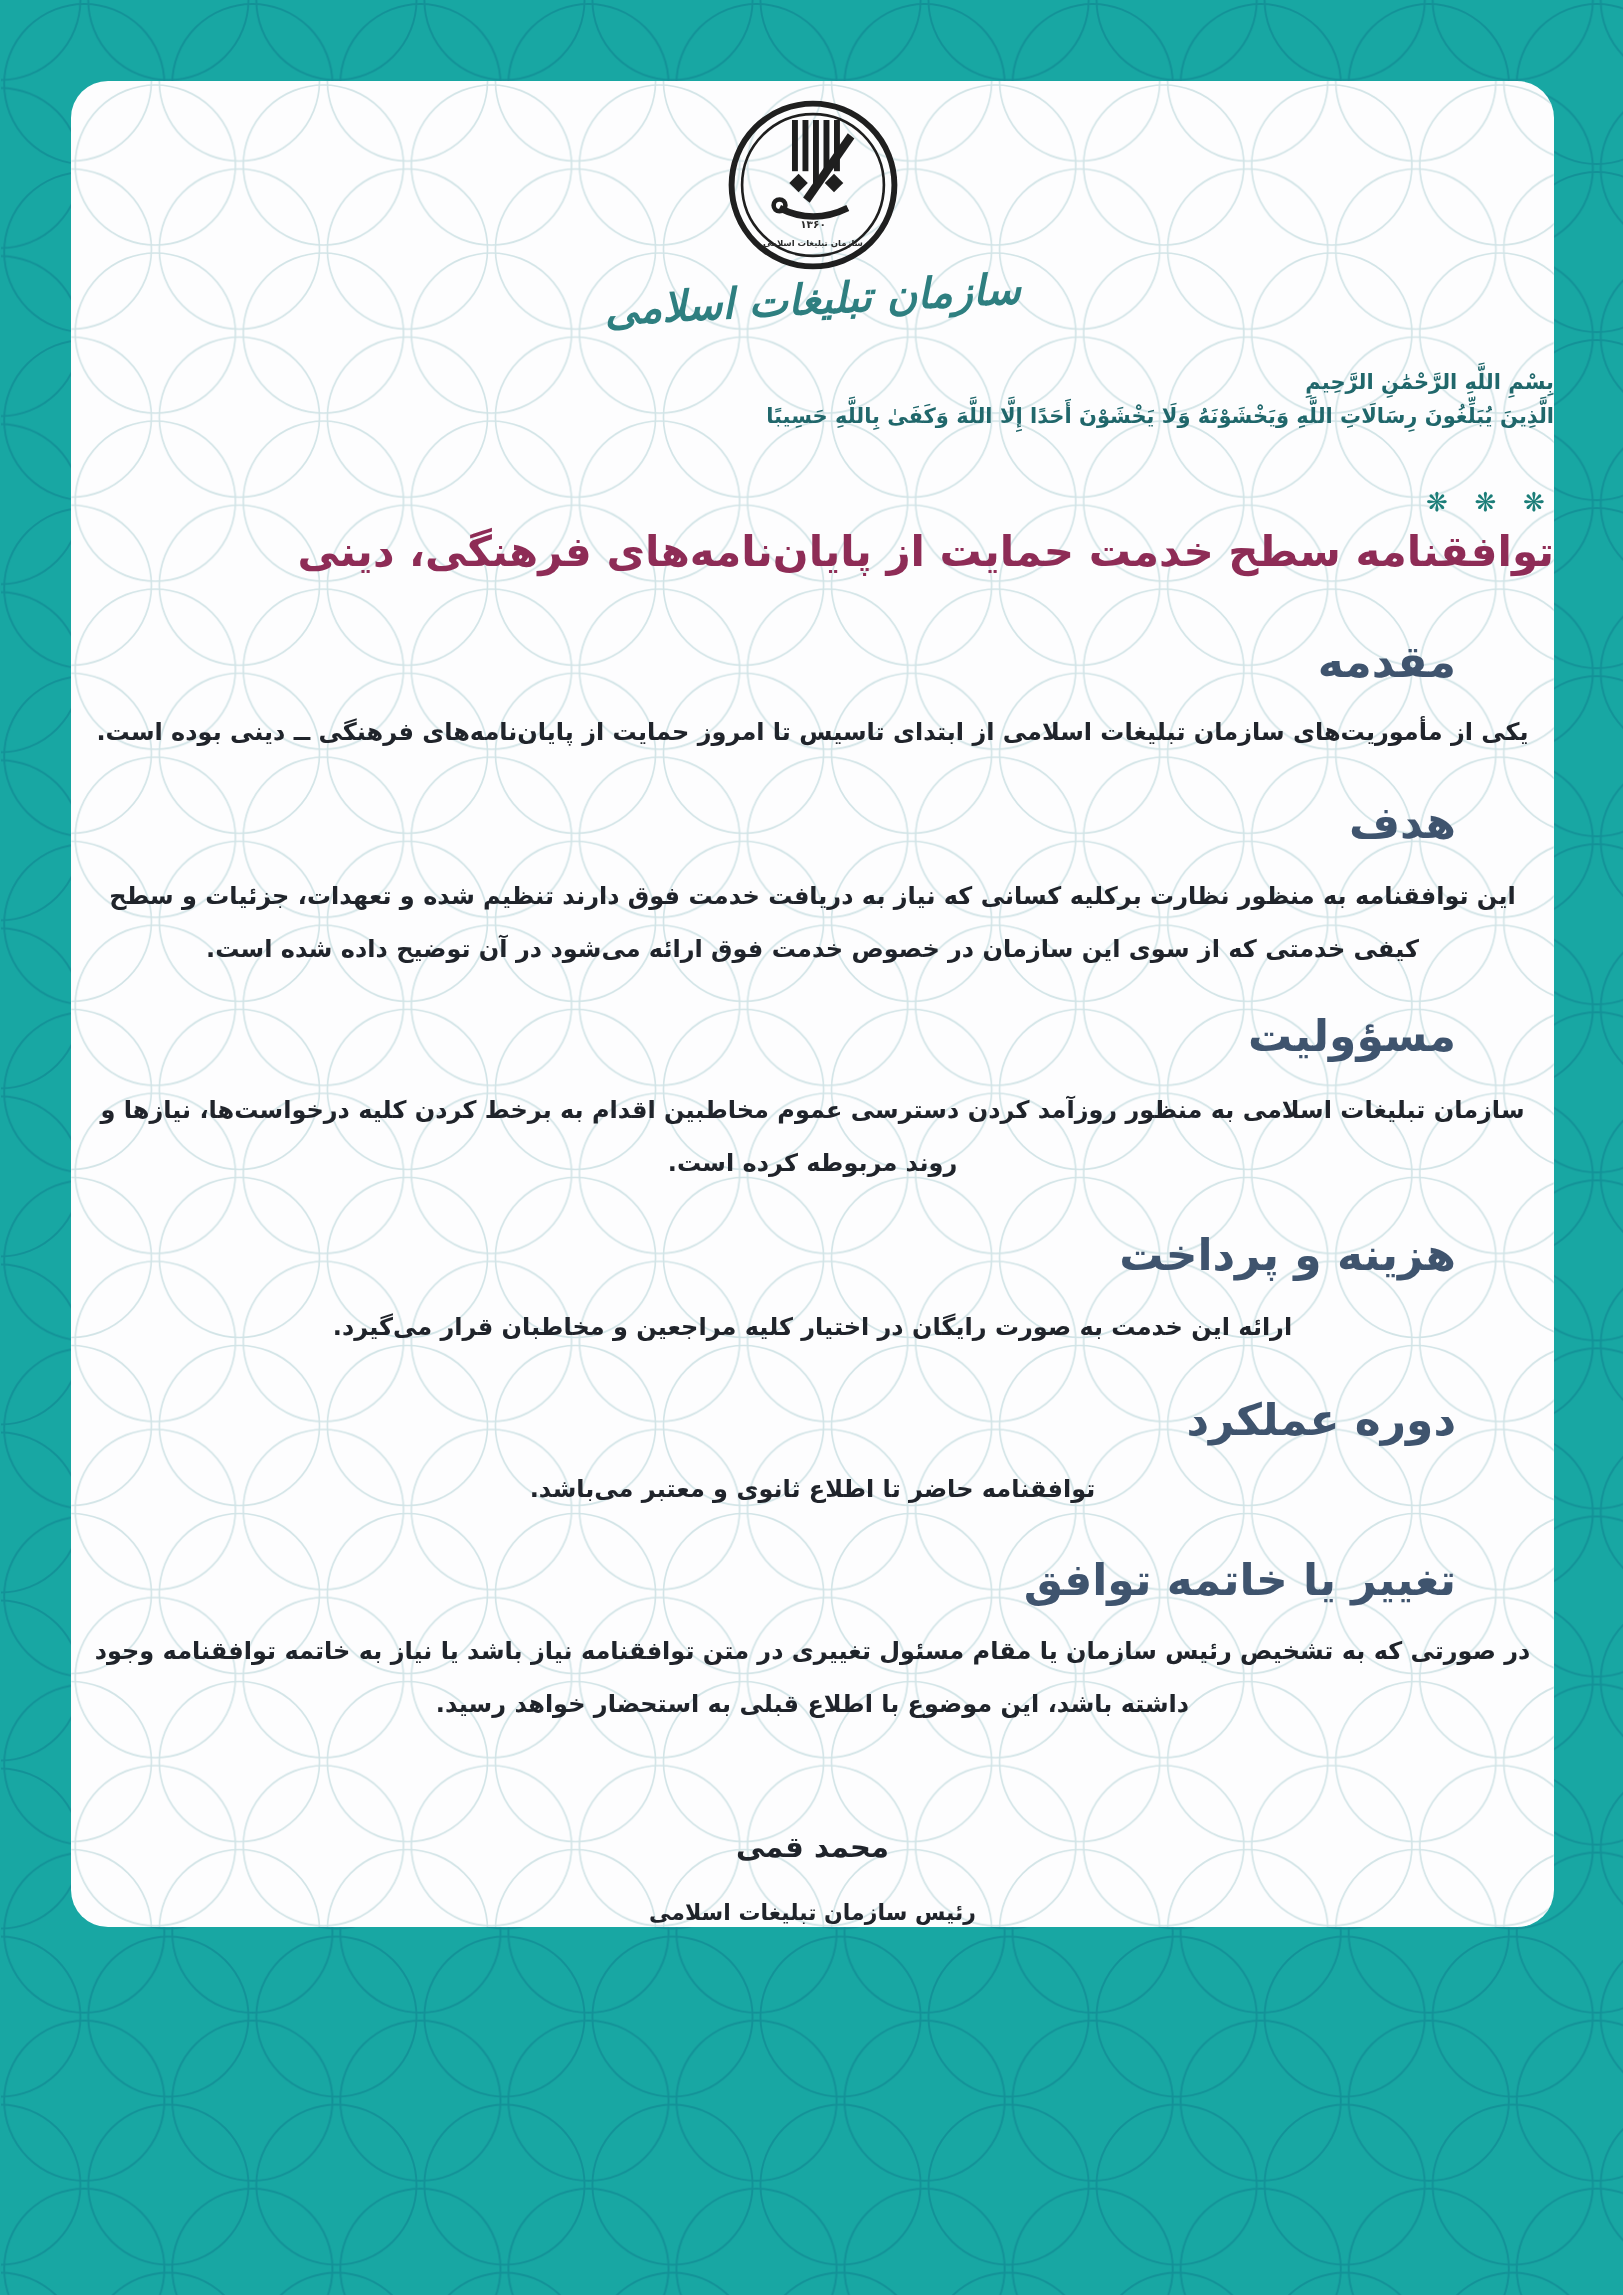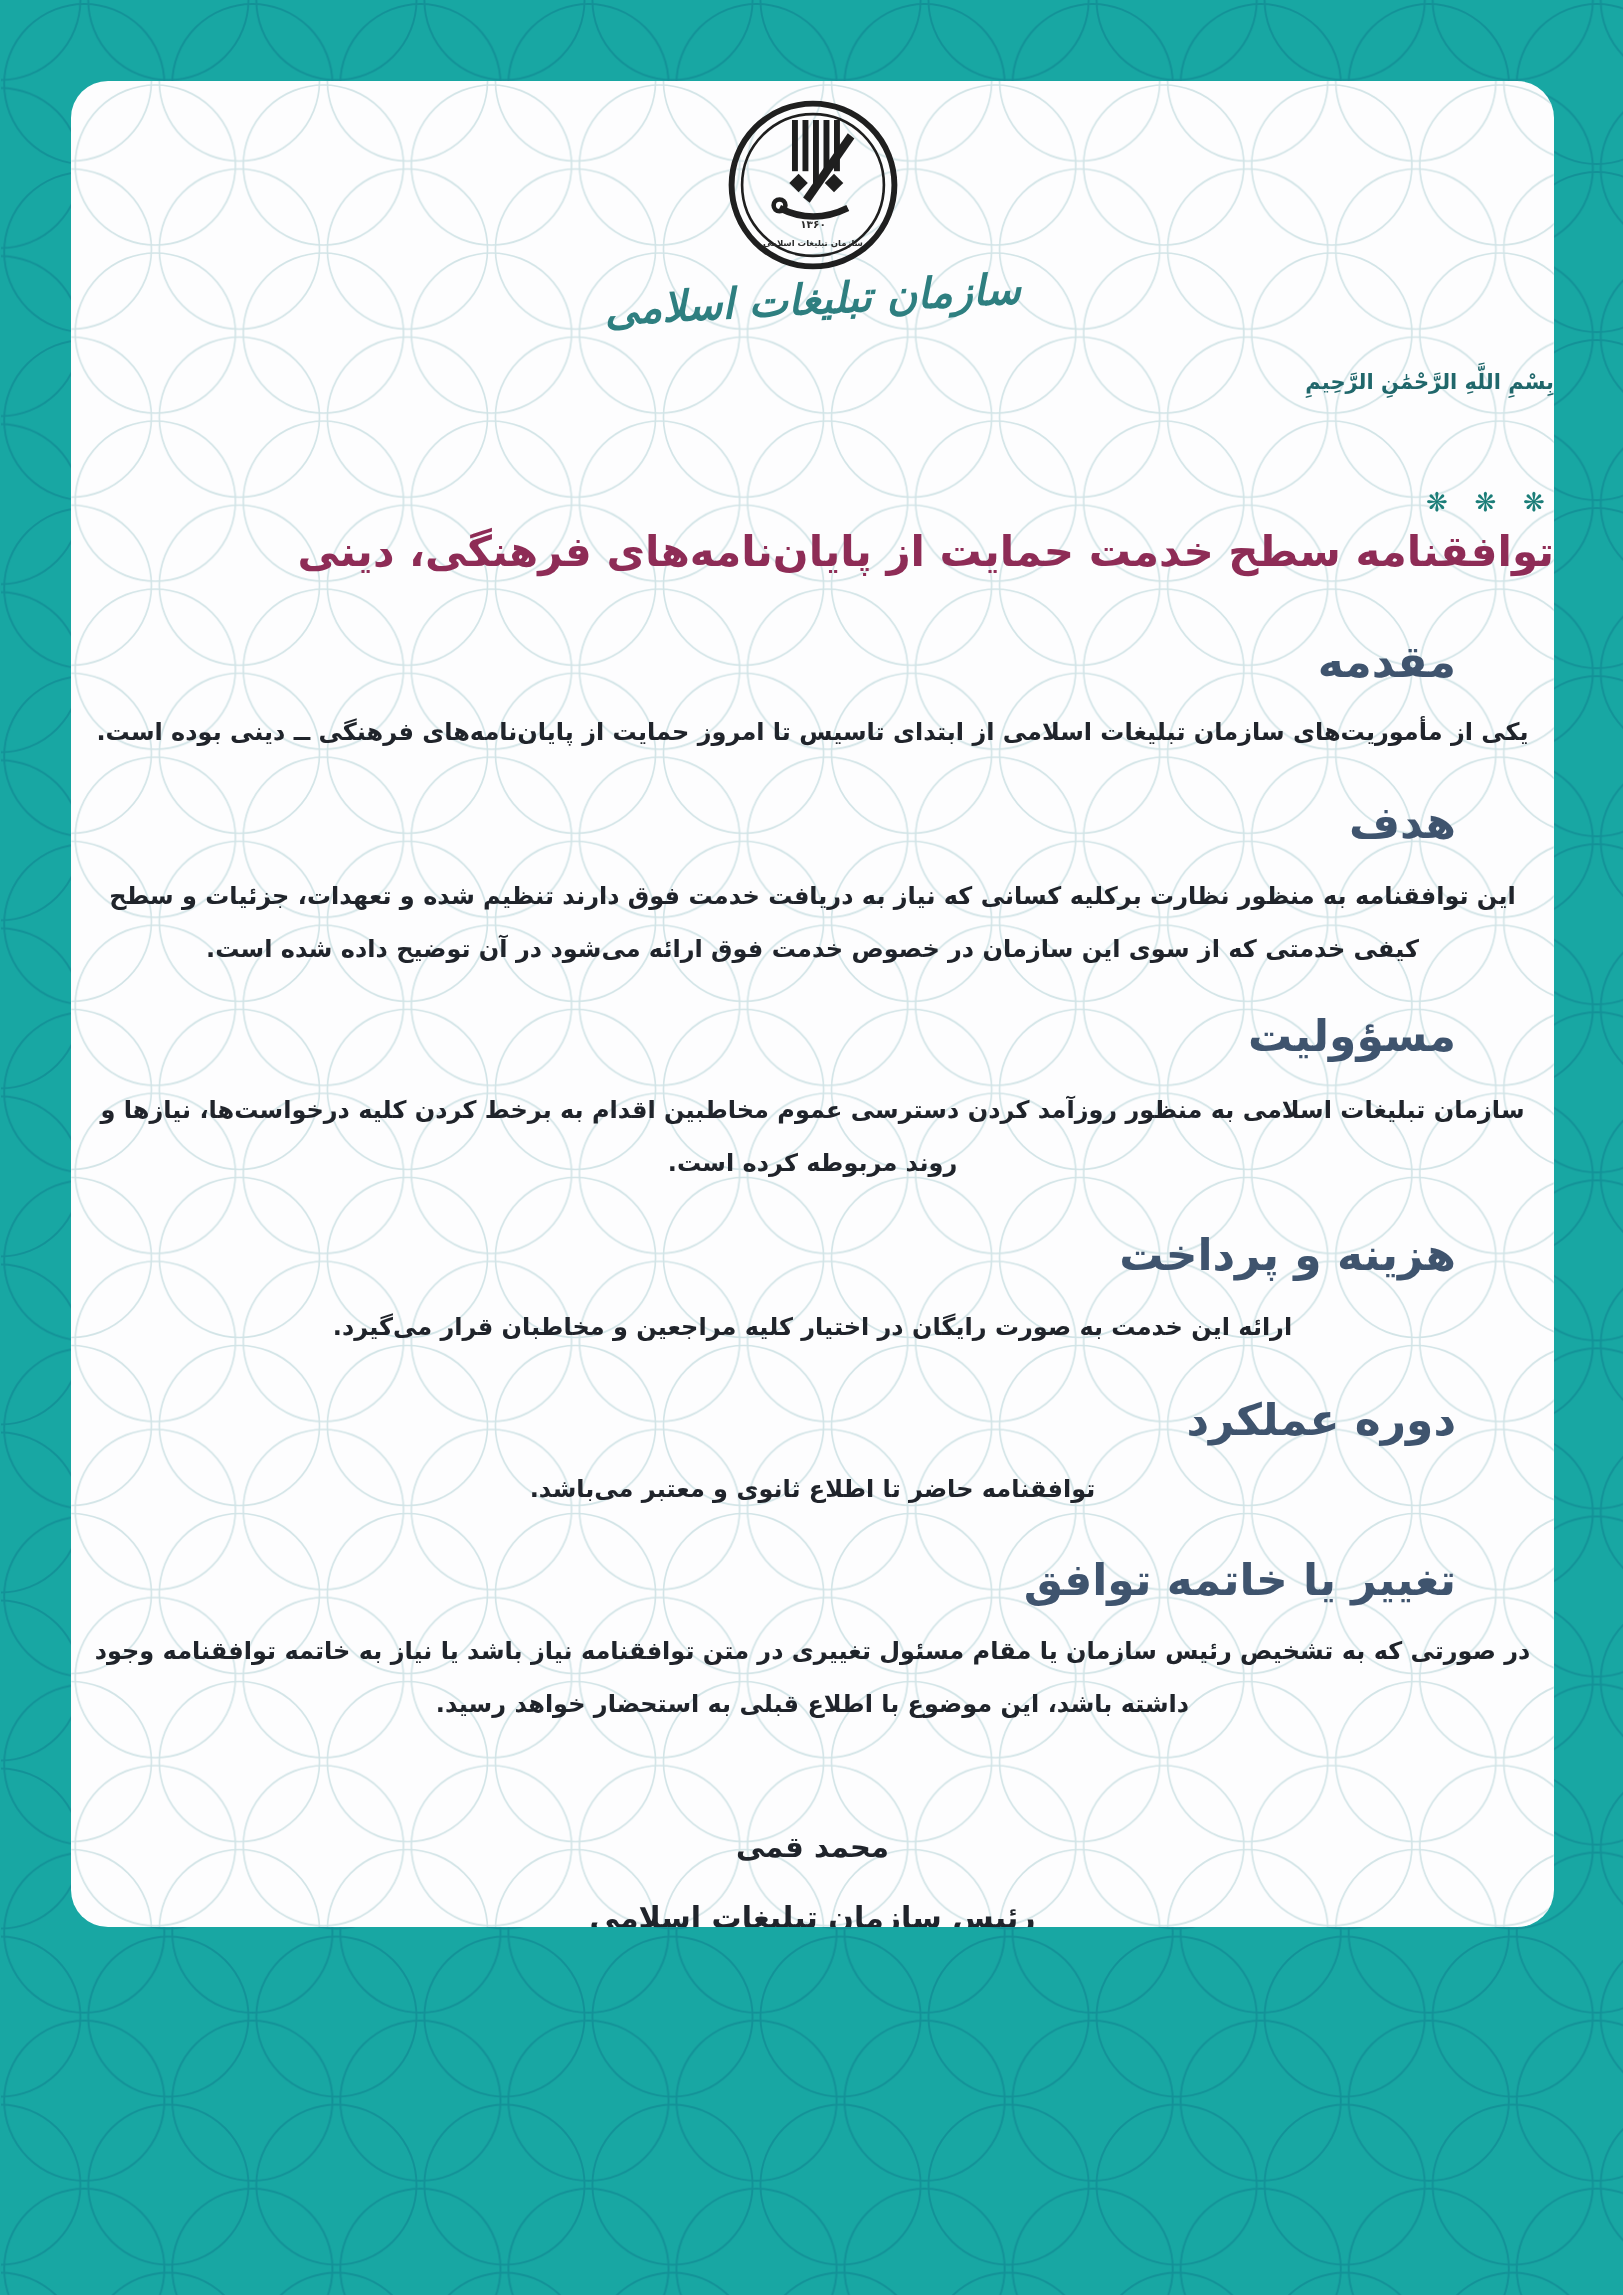--- a/index.html
+++ b/index.html
@@ -32,21 +32,21 @@
     position:absolute;right:98px;font-size:44px;font-weight:bold;
     color:#3f546e;line-height:1.1;text-align:right;
   }
   .sec-lines{position:absolute;left:0;right:0;text-align:center;}
   .sec-line{
     font-size:24px;font-weight:bold;color:#20242b;line-height:53px;
     white-space:nowrap;
   }
   .sig{position:absolute;left:0;right:0;text-align:center;color:#20242b;font-weight:bold;}
   .sig-name{top:1749px;font-size:29px;}
-  .sig-role{top:1819px;font-size:30px;}
+  .sig-role{top:1819px;font-size:22px;}
   .footer-text{
     top:2072px;font-size:31.5px;font-weight:bold;color:#16a3a0;white-space:nowrap;
   }
 </style>
 </head>
 <body>
 
 <svg class="pat-layer" width="1624" height="2295" xmlns="http://www.w3.org/2000/svg" viewBox="0 0 2473 3496">
   <defs>
     <pattern id="gp-teal" width="256" height="256" patternUnits="userSpaceOnUse">
@@ -96,20 +96,21 @@
         <path d="M82 166 q51 26 104 0" fill="none" stroke="#1f1f1f" stroke-width="10"></path>
         <circle cx="82" cy="162" r="9" fill="none" stroke="#1f1f1f" stroke-width="7"></circle>
       </g>
       <text x="133" y="196" text-anchor="middle" font-size="16" font-weight="bold" fill="#2b2b2b">۱۳۶۰</text>
       <text x="133" y="224" text-anchor="middle" font-size="13" font-weight="bold" fill="#2b2b2b">سازمان تبلیغات اسلامی</text>
     </svg>
 
     <div class="wordmark">سازمان تبلیغات اسلامی</div>
 
     <div class="blk bismillah">بِسْمِ اللَّهِ الرَّحْمَٰنِ الرَّحِيمِ</div>
+    <div class="blk verse">الَّذِينَ يُبَلِّغُونَ رِسَالَاتِ اللَّهِ وَيَخْشَوْنَهُ وَلَا يَخْشَوْنَ أَحَدًا إِلَّا اللَّهَ وَكَفَىٰ بِاللَّهِ حَسِيبًا</div>
 
     <div class="blk ornament">❋ ❋ ❋</div>
 
     <h1 class="blk doc-title" style="margin:0;">توافقنامه سطح خدمت حمایت از پایان‌نامه‌های فرهنگی، دینی</h1>
 
     <div class="sec-heading" style="top:557px;">مقدمه</div>
     <div class="sec-lines" style="top:625px;">
       <div class="sec-line">یکی از مأموریت‌های سازمان تبلیغات اسلامی از ابتدای تاسیس تا امروز حمایت از پایان‌نامه‌های فرهنگی ــ دینی بوده است.</div>
     </div>
 

